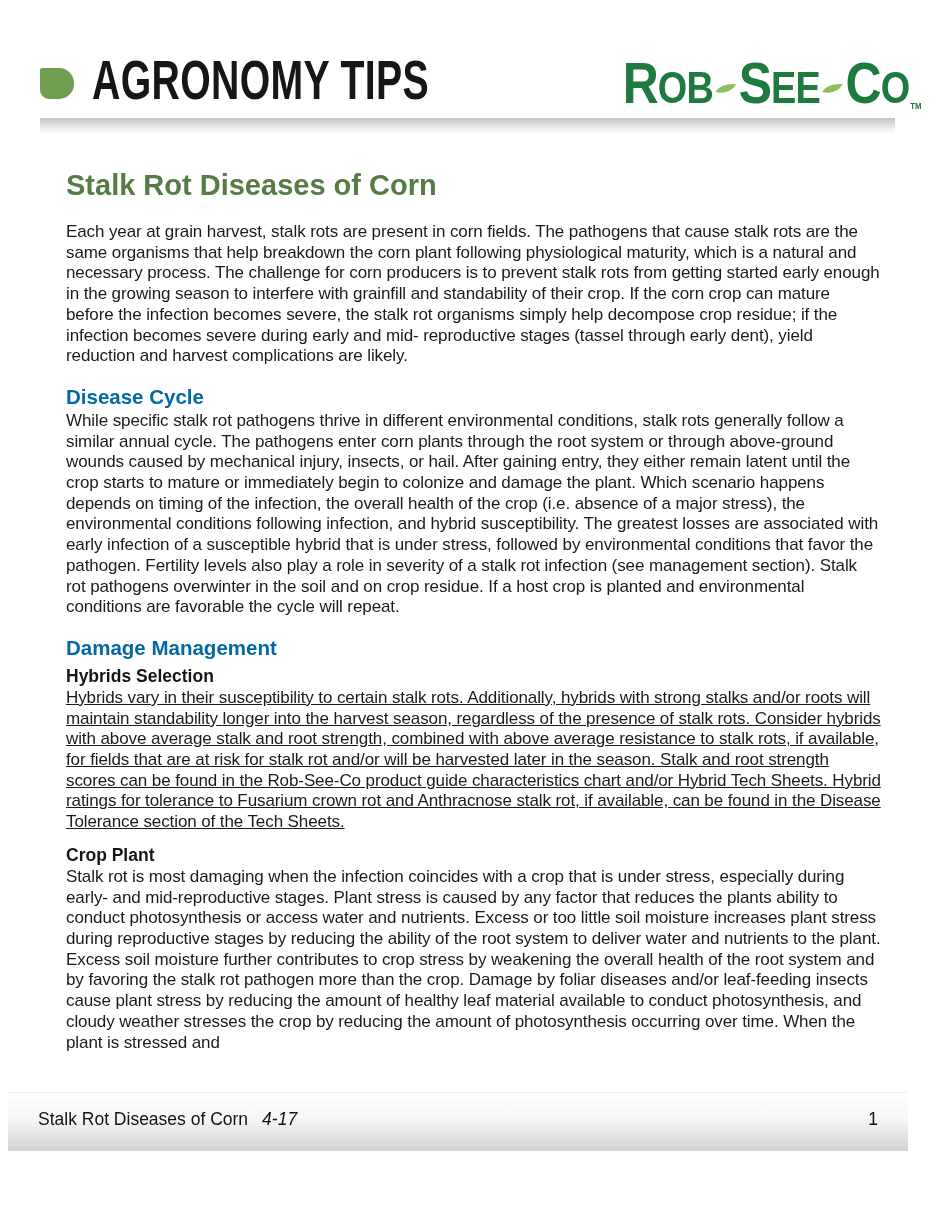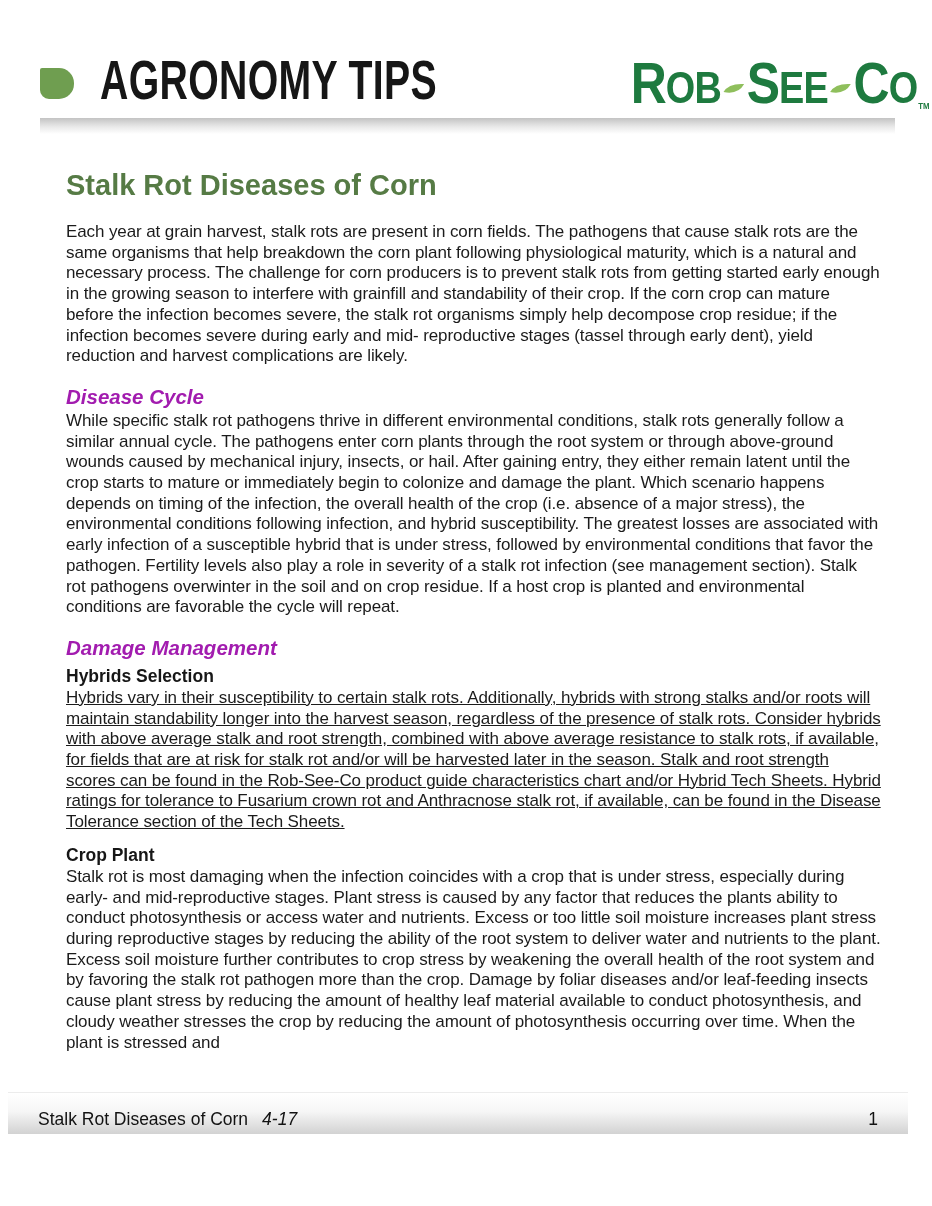--- a/index.html
+++ b/index.html
@@ -10,21 +10,21 @@
     position: relative;
     overflow: hidden;
   }
   .page { position: absolute; inset: 0; background: #ffffff; }
 
   
   .header {
     position: absolute; top: 56px; left: 40px; right: 36px;
     display: flex; justify-content: space-between; align-items: flex-start;
   }
-  .masthead { display: flex; align-items: center; gap: 26px; }
+  .masthead { display: flex; align-items: center; gap: 18px; }
   .leaf-block {
     width: 34px; height: 31px;
     background: #6f9e50;
     border-radius: 2px 15px 15px 9px;
     margin-top: 6px;
   }
   .masthead-title {
     font-weight: bold; font-size: 56px; line-height: 48px;
     color: #161616; white-space: nowrap;
     transform: scaleX(0.70); transform-origin: left center;
@@ -58,31 +58,31 @@
   }
   .article p {
     margin: 0 0 18px 0;
     font-size: 17px; line-height: 20.7px; letter-spacing: -0.1px;
   }
   .article p.tight  { }
   .article p.tighter{ margin-bottom: 12px; text-decoration: underline; }
   .article p.last   { margin-bottom: 12px; }
   .article h2 {
     margin: 0 0 2px 0;
-    font-size: 20.5px; line-height: 24px; font-weight: bold; color: #a21caf; font-style: italic;
+    font-size: 20.5px; line-height: 24px; font-weight: bold; color: #0369a1;
   }
   .article h2.gap-after { margin-bottom: 6px; }
   .article h3 {
     margin: 0 0 1px 0;
     font-size: 17.5px; line-height: 21px; font-weight: bold; color: #161616;
   }
 
   
   .footer {
-    position: absolute; top: 1092px; left: 8px; width: 900px; height: 42px;
+    position: absolute; top: 1092px; left: 8px; width: 900px; height: 59px;
     box-sizing: border-box;
     background: linear-gradient(to bottom, #ffffff 0%, #f6f6f6 45%, #d2d2d2 100%);
     border-top: 1px solid #ececec;
     display: flex; justify-content: space-between; align-items: flex-start;
     padding: 16px 30px 0 30px;
     font-size: 17.5px; color: #121212;
   }
   .footer .footer-code { font-style: italic; margin-left: 14px; }
 </style>
 </head>

